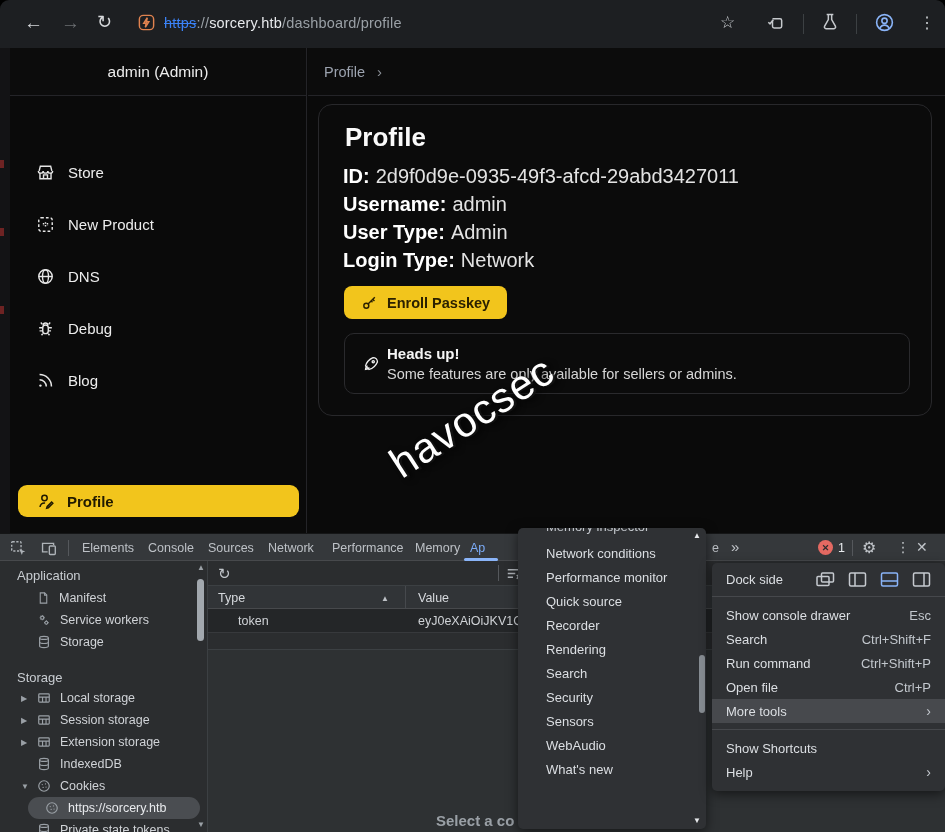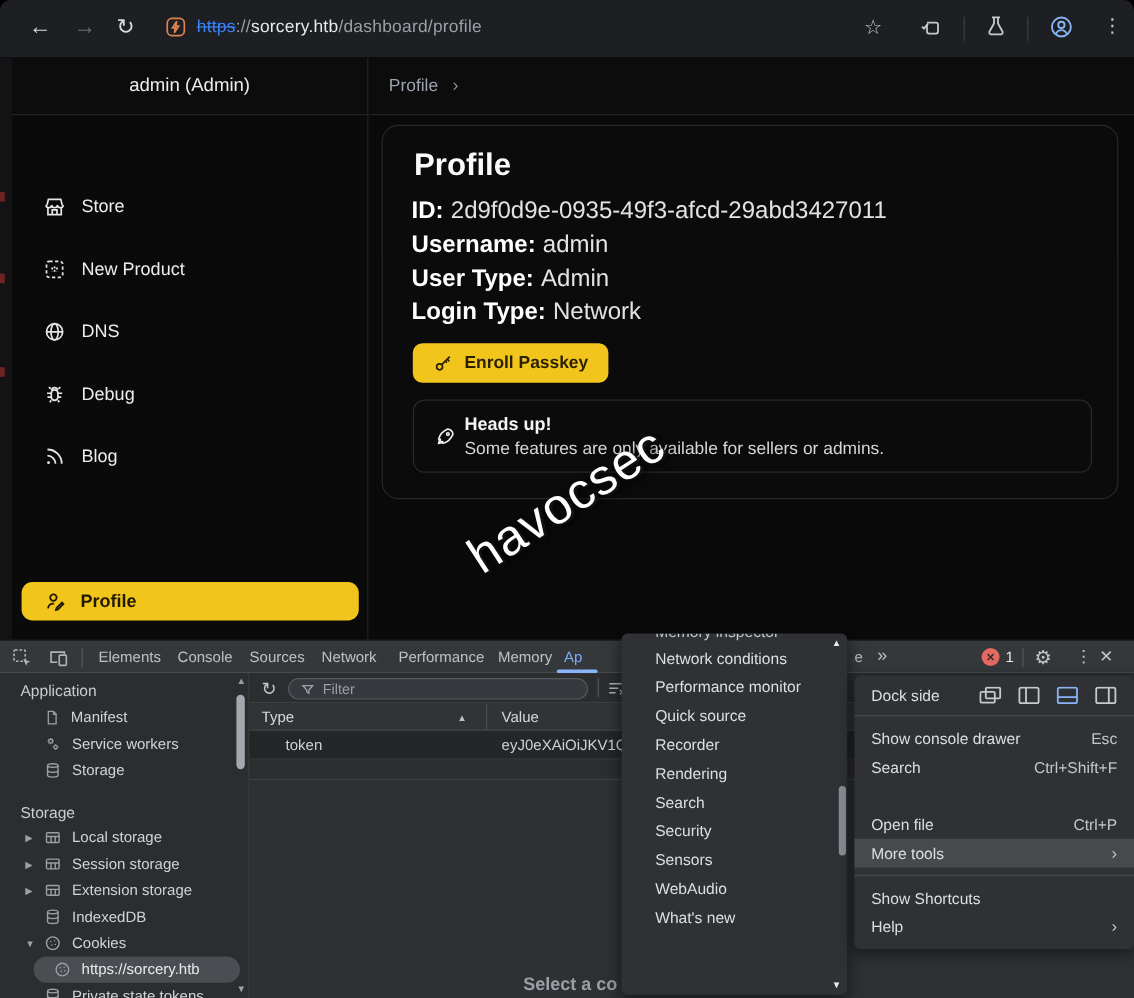--- a/index.html
+++ b/index.html
@@ -83,21 +83,21 @@
   .ck-row { position:absolute; left:0; right:0; top:48px; height:24px; background:#242628; border-bottom:1px solid #37393c; color:#cfd2d6; }
   .ck-cell { position:absolute; top:5px; }
   .preview { position:absolute; left:0; right:0; top:88px; bottom:0; background:#2e3133; border-top:1px solid #3c4043; }
   .preview-txt { position:absolute; left:228px; top:162px; font-size:15px; font-weight:700; color:#9aa0a6; }
 
   
   .menu { position:absolute; background:#2f3134; border-radius:5px; box-shadow:0 3px 12px rgba(0,0,0,.55); z-index:60; font-size:13px; color:#dcdfe3; }
   #moretools { left:518px; top:528px; width:188px; height:301px; overflow:hidden; }
   .clip { height:13px; overflow:hidden; position:relative; color:#c3c7cc; }
   .clip span { position:absolute; left:28px; top:-9px; }
-  .m-item { height:24px; display:flex; align-items:flex-start; padding-left:28px; }
+  .m-item { height:24px; display:flex; align-items:center; padding-left:28px; }
   .m-item.hl { background:#47494d; }
   .mscroll { position:absolute; right:5px; font-size:8px; color:#e8eaed; }
   .mthumb { position:absolute; right:1px; top:127px; width:6px; height:58px; background:#868c92; border-radius:3px; }
 
   #mainmenu { left:712px; top:563px; width:233px; height:228px; }
   .dock-row { position:absolute; left:0; right:0; top:0; height:33px; display:flex; align-items:center; padding:0 14px; }
   .dock-row .lbl { flex:1; }
   .dock-icons { display:flex; gap:13px; align-items:center; }
   .dock-icons svg { color:#c6cacf; }
   .dock-icons svg.sel { color:#8ab4f8; }
@@ -368,26 +368,20 @@
       </div>
 
       <span class="sb-arr" style="top:2px">▲</span>
       <div class="sb-thumb"></div>
       <span class="sb-arr" style="top:259px">▼</span>
     </div>
 
     <div class="cookie-panel">
       <div class="ck-toolbar">
         <span class="ck-refresh">↻</span>
-        <div class="filter-pill">
-          <svg width="11" height="11" viewBox="0 0 24 24" fill="none" stroke="#9aa0a6" stroke-width="2.4">
-              <path d="M3 5h18l-7 8v6l-4-2.5V13z"></path>
-            </svg>
-          <input type="text" placeholder="Filter" style="">
-        </div>
         <span class="dt-vdiv" style="left:290px; top:4px;"></span>
         <span class="dt-icon" style="left:299px; top:6px;">
           <svg width="15" height="13" viewBox="0 0 20 16" fill="none" stroke="currentColor" stroke-width="1.8">
               <path d="M1 3h14M1 8h10M1 13h7M13 10l5 5m0-5l-5 5"></path>
             </svg>
         </span>
       </div>
       <div class="ck-table-head">
         <span class="ck-cell" style="left:10px">Type</span>
         <span class="ck-cell" style="left:173px; top:8px; font-size:8px; color:#bdc1c6;">▲</span>
@@ -467,20 +461,24 @@
     </div>
     <div class="mm-div" style="top:33px"></div>
     <div class="mm-item" style="top:40px">
       <span class="lbl">Show console drawer</span>
         <span class="short">Esc</span>
     </div>
     <div class="mm-item" style="top:64px">
       <span class="lbl">Search</span>
         <span class="short">Ctrl+Shift+F</span>
     </div>
+    <div class="mm-item" style="top:88px">
+      <span class="lbl">Run command</span>
+        <span class="short">Ctrl+Shift+P</span>
+    </div>
     <div class="mm-item" style="top:112px">
       <span class="lbl">Open file</span>
         <span class="short">Ctrl+P</span>
     </div>
     <div class="mm-item hl" style="top:136px">
       <span class="lbl">More tools</span>
         <span class="chev">›</span>
     </div>
     <div class="mm-div" style="top:166px"></div>
     <div class="mm-item" style="top:173px">

